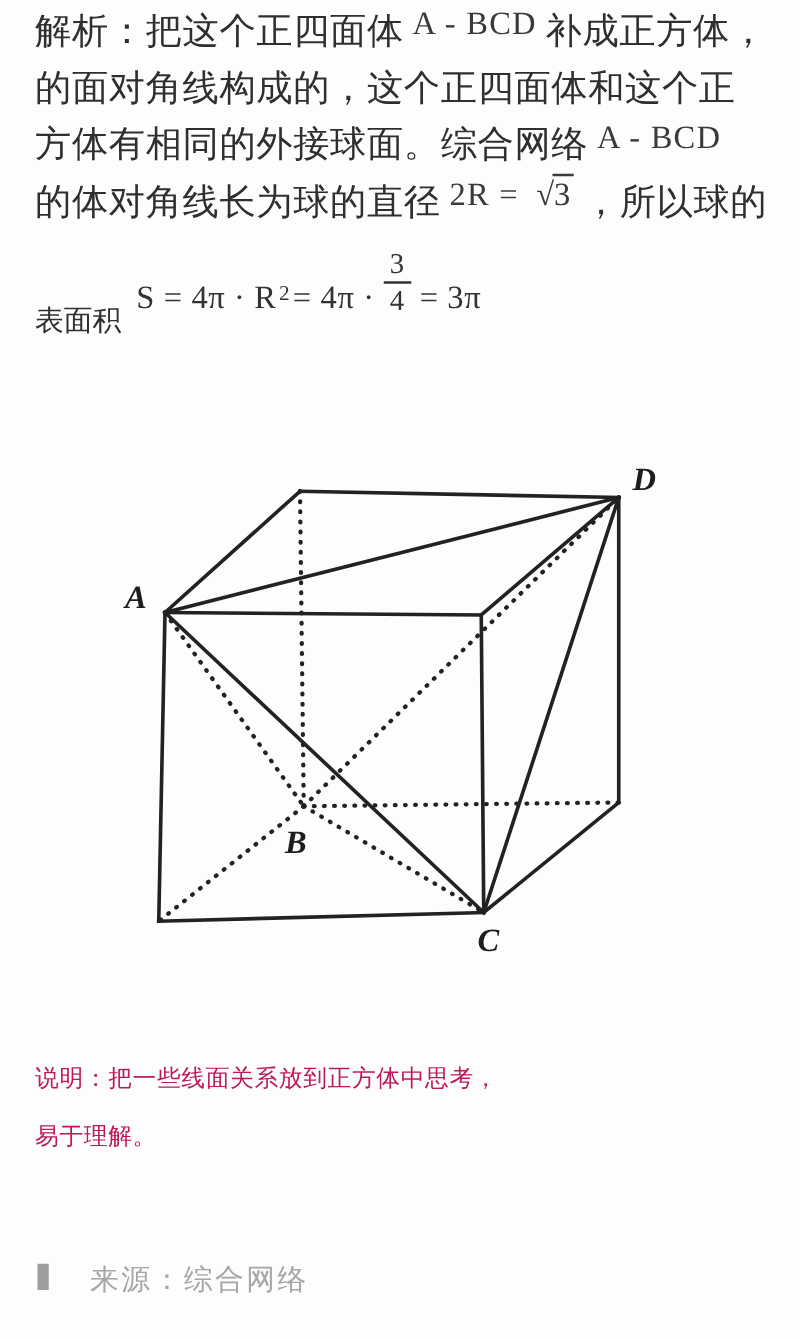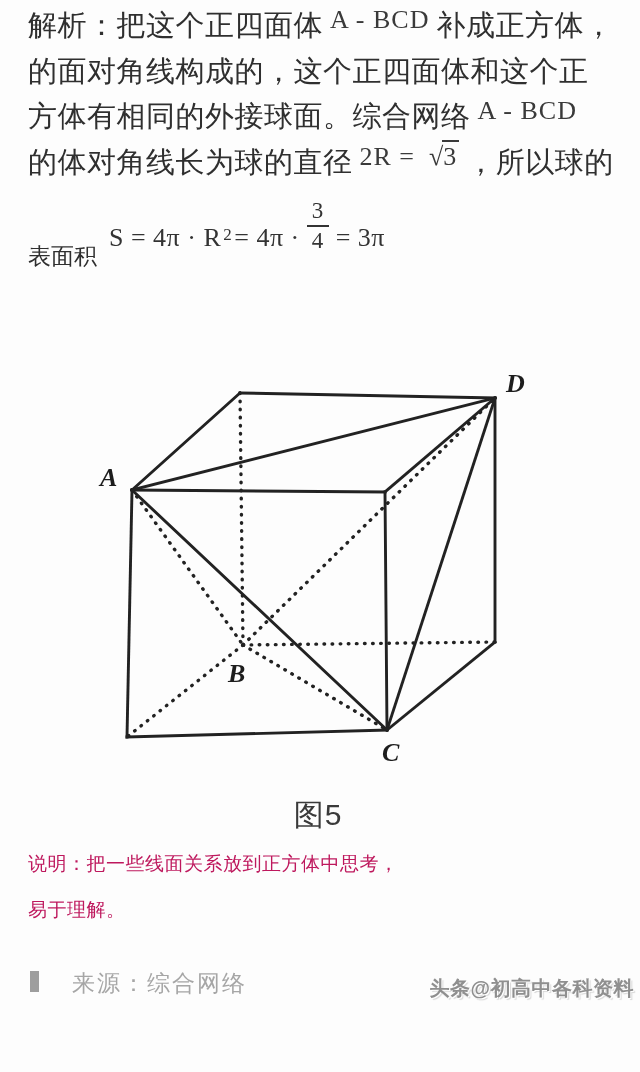--- a/index.html
+++ b/index.html
@@ -73,21 +73,21 @@
 
   
   .note { position:absolute; top:841px; left:28px; right:10px; }
   .n-line {
     height:46px; line-height:46px;
     font-size:19px; letter-spacing:0.5px;
     white-space:nowrap; color:#be185d;
   }
 
   
-  .footer { position:absolute; top:968px; left:0; width:640px; height:34px; }
+  .footer { position:absolute; top:1008px; left:0; width:640px; height:34px; }
   .src-bar {
     position:absolute; left:30px; top:3px;
     width:9px; height:21px; background:#9e9e9e;
   }
   .src-text {
     position:absolute; left:72px; top:0;
     font-size:23px; color:#a6a6a6; letter-spacing:2px;
     white-space:nowrap;
   }
   .watermark {
@@ -144,26 +144,24 @@
         <line x1="243" y1="285" x2="127" y2="377" stroke="#222222" stroke-width="3.4" stroke-dasharray="0.6 7.5" stroke-linecap="round"></line>
         <line x1="132" y1="130" x2="243" y2="285" stroke="#222222" stroke-width="3.4" stroke-dasharray="0.6 7.5" stroke-linecap="round"></line>
         <line x1="243" y1="285" x2="495" y2="38" stroke="#222222" stroke-width="3.4" stroke-dasharray="0.6 7.5" stroke-linecap="round"></line>
         <line x1="243" y1="285" x2="387" y2="370" stroke="#222222" stroke-width="3.4" stroke-dasharray="0.6 7.5" stroke-linecap="round"></line>
         <text x="100" y="126" fill="#1d1d1d" font-family="&quot;Liberation Serif&quot;, serif" font-size="26" font-style="italic" font-weight="bold">A</text>
         <text x="506" y="32" fill="#1d1d1d" font-family="&quot;Liberation Serif&quot;, serif" font-size="26" font-style="italic" font-weight="bold">D</text>
         <text x="228" y="322" fill="#1d1d1d" font-family="&quot;Liberation Serif&quot;, serif" font-size="26" font-style="italic" font-weight="bold">B</text>
         <text x="382" y="401" fill="#1d1d1d" font-family="&quot;Liberation Serif&quot;, serif" font-size="26" font-style="italic" font-weight="bold">C</text>
       </svg>
   </div>
-  <div class="figure-caption">图5</div>
 
   <div class="note">
     <div class="n-line">说明：把一些线面关系放到正方体中思考，</div>
     <div class="n-line">易于理解。</div>
   </div>
 
   <div class="footer">
     <span class="src-bar"></span>
     <span class="src-text">来源：综合网络</span>
-    <span class="watermark">头条@初高中各科资料</span>
   </div>
 
 </div>
 
 </body></html>

